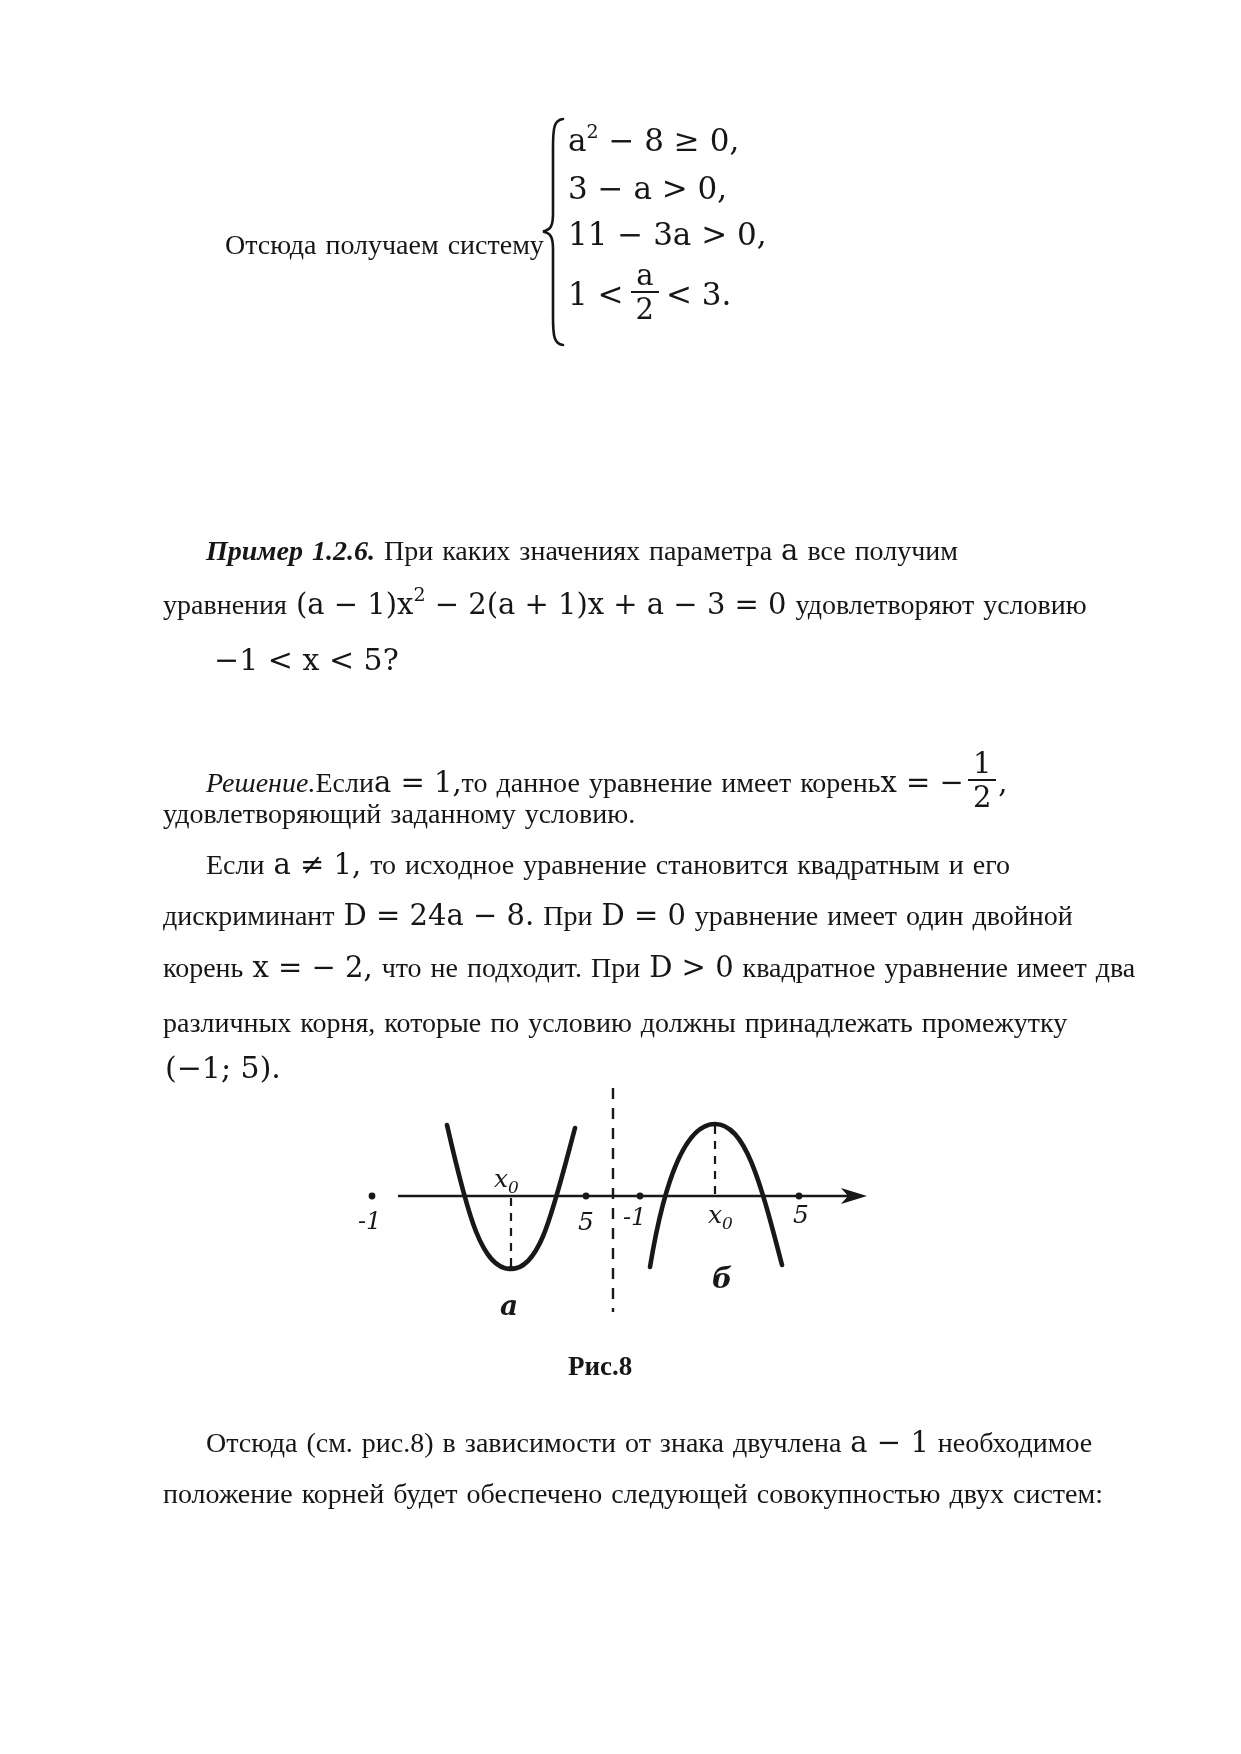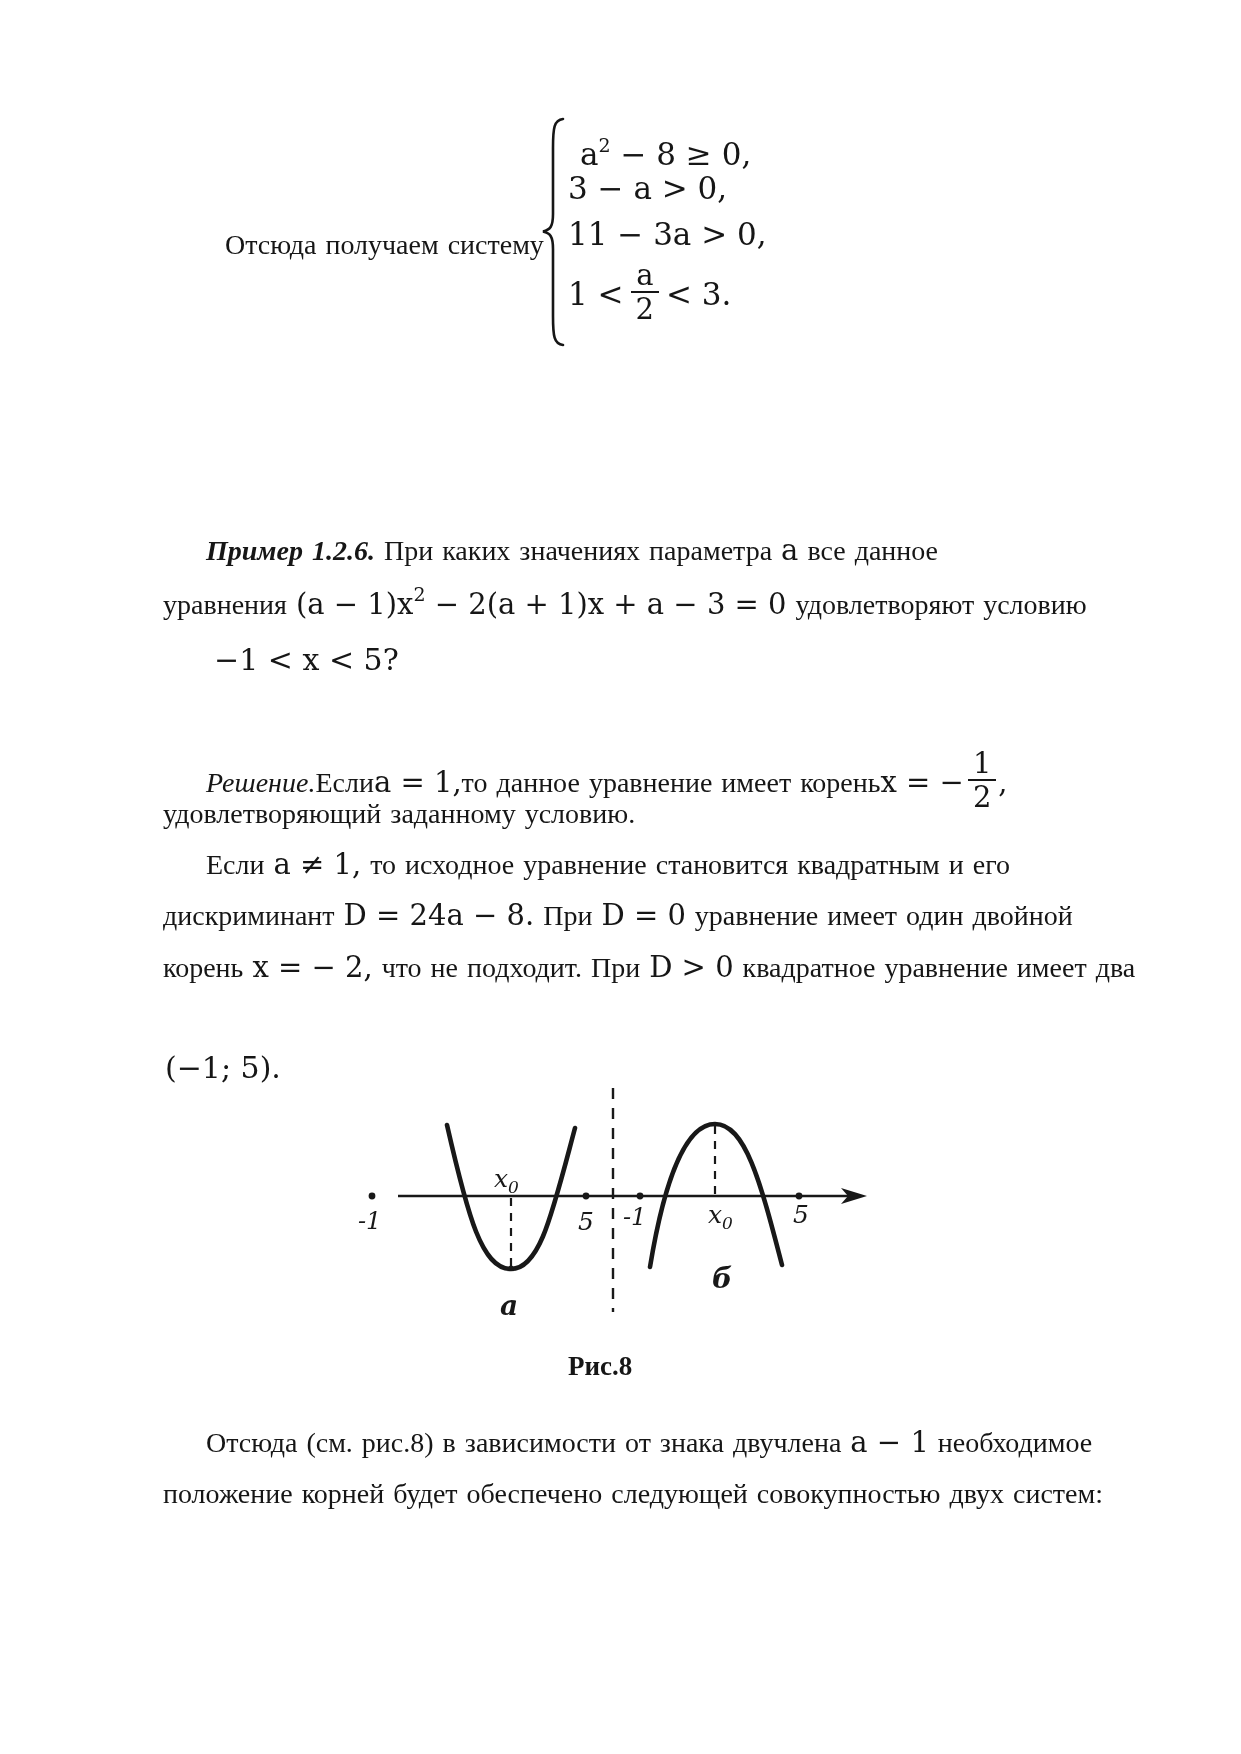--- a/index.html
+++ b/index.html
@@ -92,39 +92,39 @@
 <body>
 
 <div class="page">
 
   <div class="line" style="left:225px;top:228px;">Отсюда получаем систему</div>
 
   <div class="system">
     <svg class="brace" width="26" height="232" viewBox="0 0 26 232">
       <path d="M 23,3 C 14,4 13,12 13,32 L 13,98 C 13,111 10,114 3,115.5 C 10,117 13,120 13,133 L 13,200 C 13,220 14,228 23,229" fill="none" stroke="#161616" stroke-width="2.6" stroke-linecap="round"></path>
     </svg>
-    <div class="sysrow" style="top:24px;margin-left:12px;">
+    <div class="sysrow" style="top:10px;">
       <span>a</span><span class="sup">2</span><span> − 8 ≥ 0,</span>
     </div>
     <div class="sysrow" style="top:58px;">3 − a &gt; 0,</div>
     <div class="sysrow" style="top:104px;">11 − 3a &gt; 0,</div>
     <div class="sysrow rowflex" style="top:144px;height:76px;">
       <span>1 &lt;</span>
       <span class="frac">
         <span class="num">a</span>
         <span class="den">2</span>
       </span>
       <span>&lt; 3.</span>
     </div>
   </div>
 
 
 
   <div class="line" style="left:206px;top:534px;">
-    <span class="bi">Пример 1.2.6.</span><span> При каких значениях параметра </span><span class="m">a</span><span> все данное</span>
+    <span class="bi">Пример 1.2.6.</span><span> При каких значениях параметра </span><span class="m">a</span><span> все получим</span>
   </div>
 
   <div class="line" style="left:163px;top:588px;">
     <span>уравнения </span><span class="m">(a − 1)x</span><span class="m sup">2</span><span class="m"> − 2(a + 1)x + a − 3 = 0</span><span> удовлетворяют условию</span>
   </div>
 
   <div class="line" style="left:206px;top:643px;">
     <span class="m" style="font-size:30px;margin-left:8px;">−1 &lt; x &lt; 5?</span>
   </div>
 
@@ -148,20 +148,21 @@
   </div>
 
   <div class="line" style="left:163px;top:899px;">
     <span>дискриминант </span><span class="m">D = 24a − 8.</span><span> При </span><span class="m">D = 0</span><span> уравнение имеет один двойной</span>
   </div>
 
   <div class="line" style="left:163px;top:951px;">
     <span>корень </span><span class="m">x = − 2,</span><span> что не подходит. При </span><span class="m">D &gt; 0</span><span> квадратное уравнение имеет два</span>
   </div>
 
+  <div class="line" style="left:163px;top:1006px;">различных корня, которые по условию должны принадлежать промежутку</div>
 
   <div class="line" style="left:165px;top:1051px;">
     <span class="m" style="font-size:30px;">(−1; 5).</span>
   </div>
 
   <svg class="fig" width="560" height="240" viewBox="0 0 560 240">
 
     <line x1="68" y1="114" x2="520" y2="114" stroke="#181818" stroke-width="2.6"></line>
     <polygon points="537,114 511,106 518,114 511,122" fill="#181818"></polygon>
 

